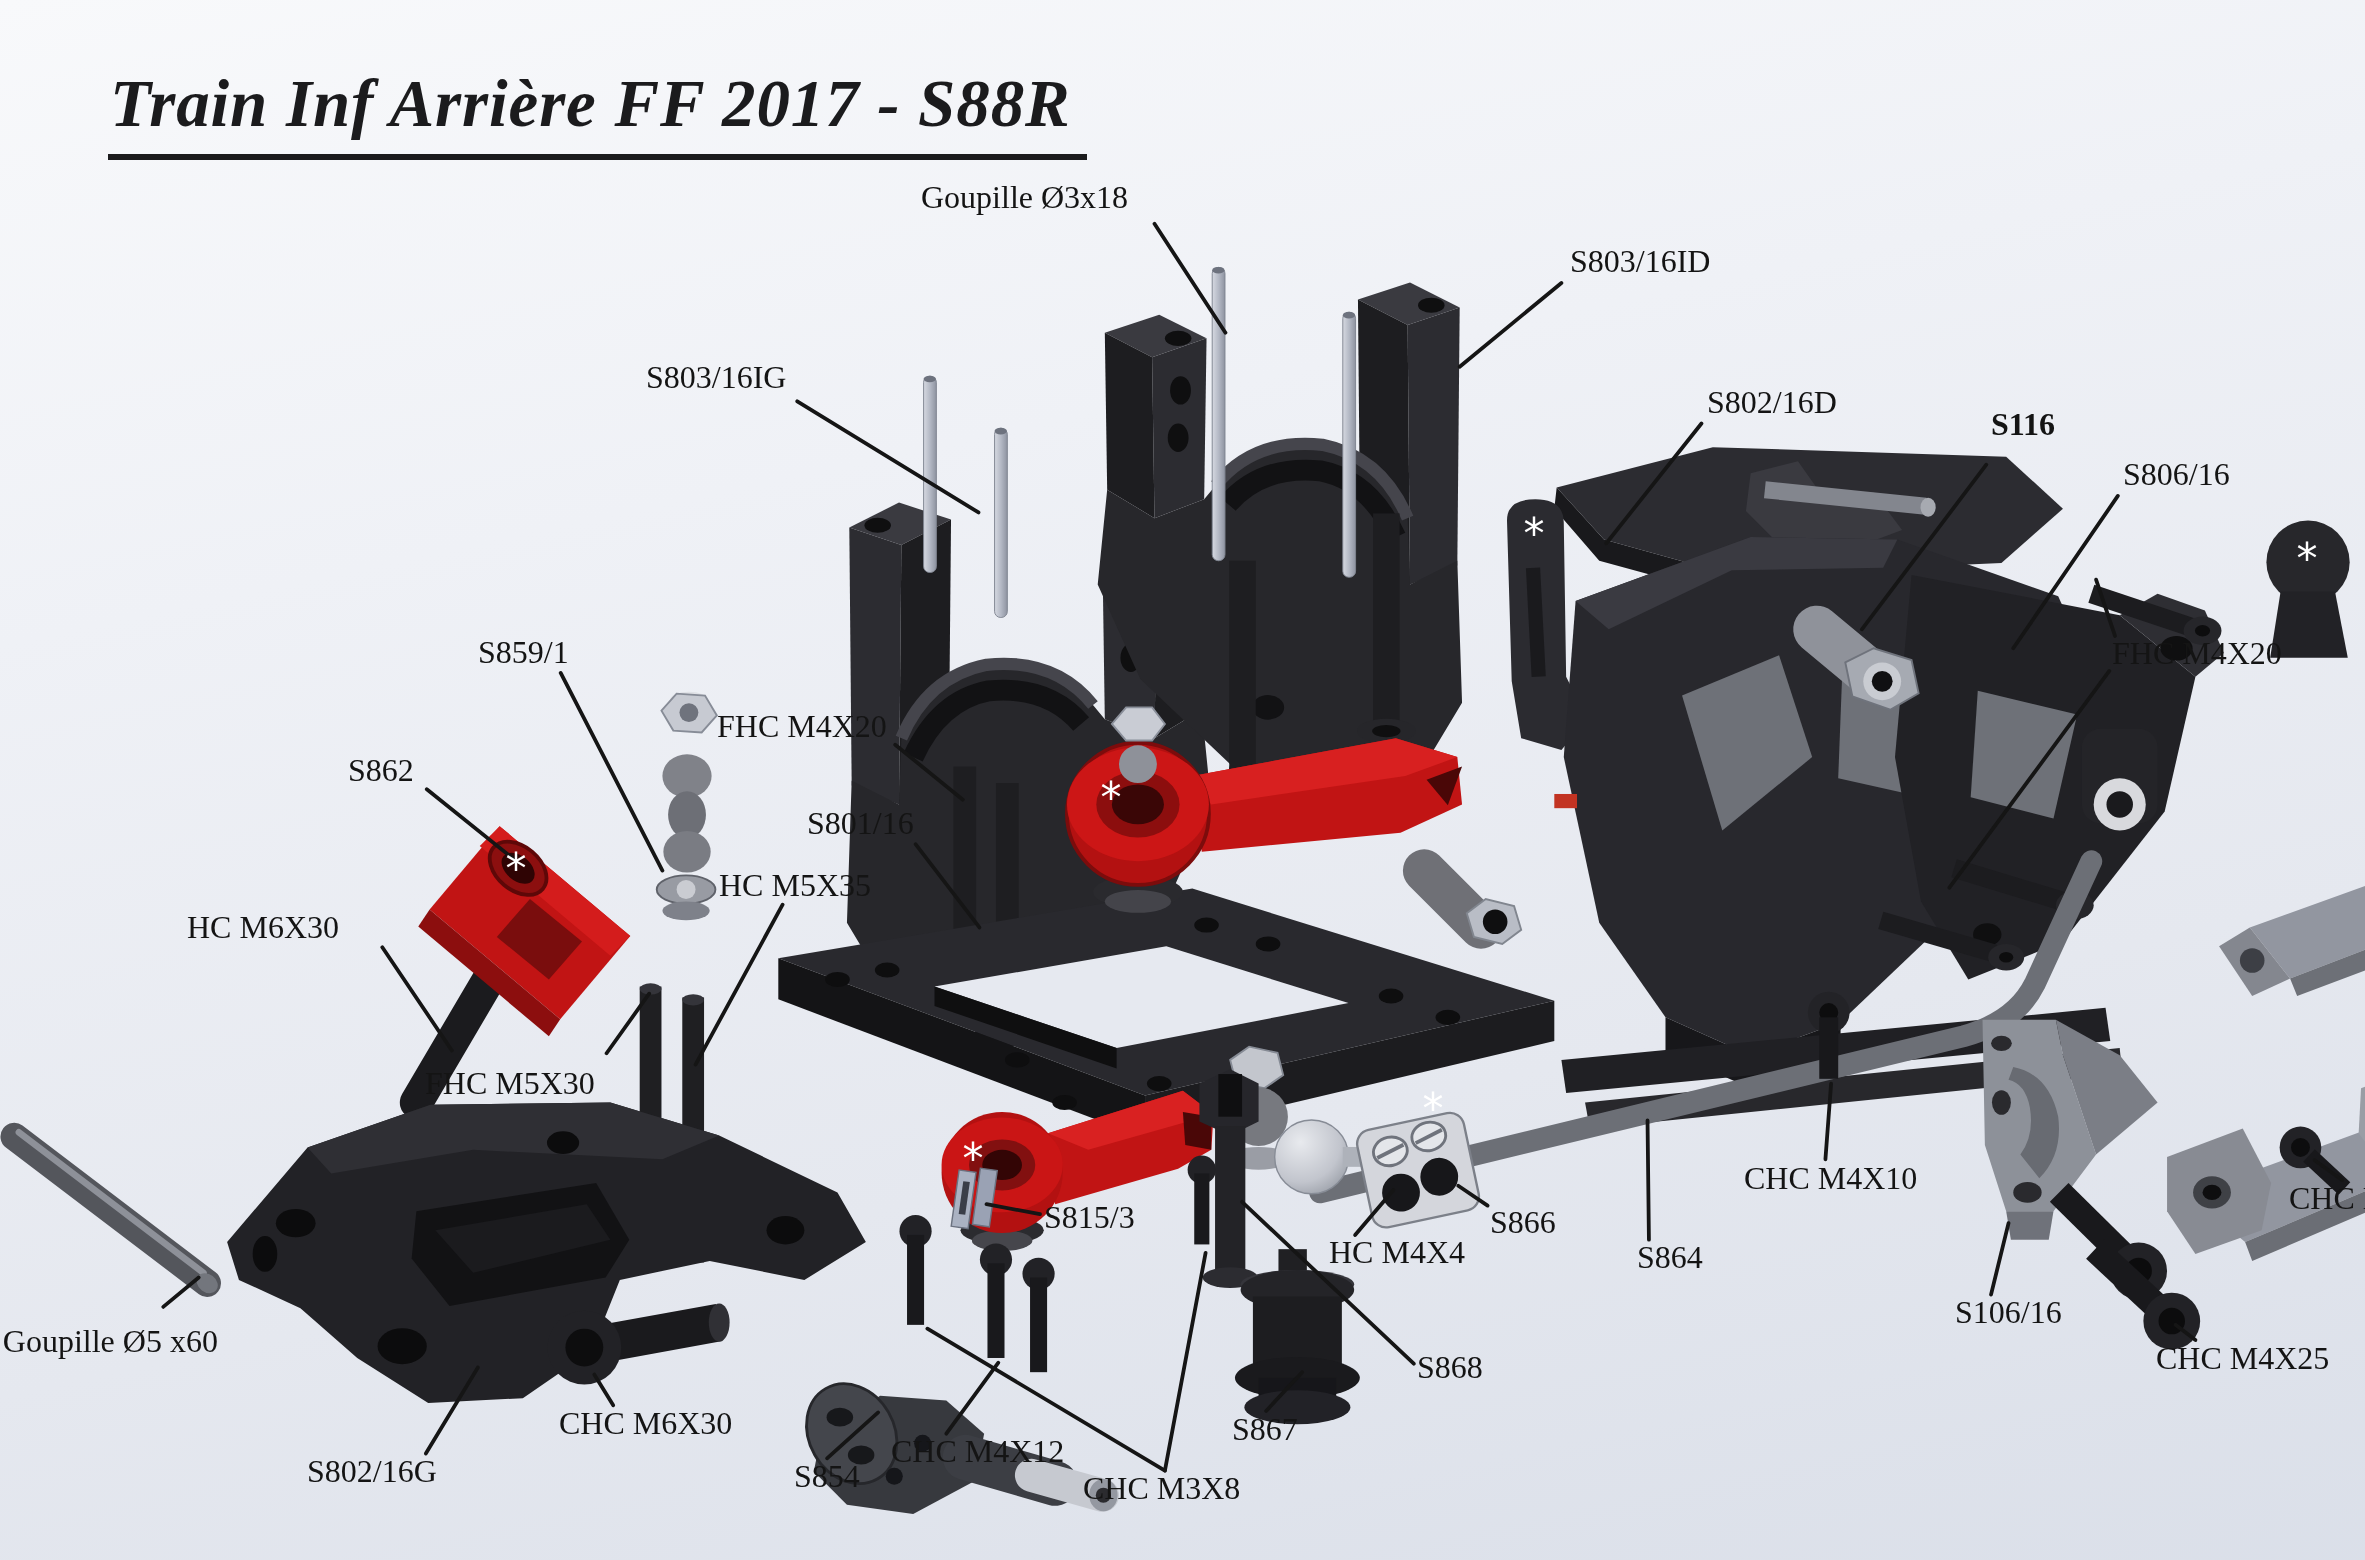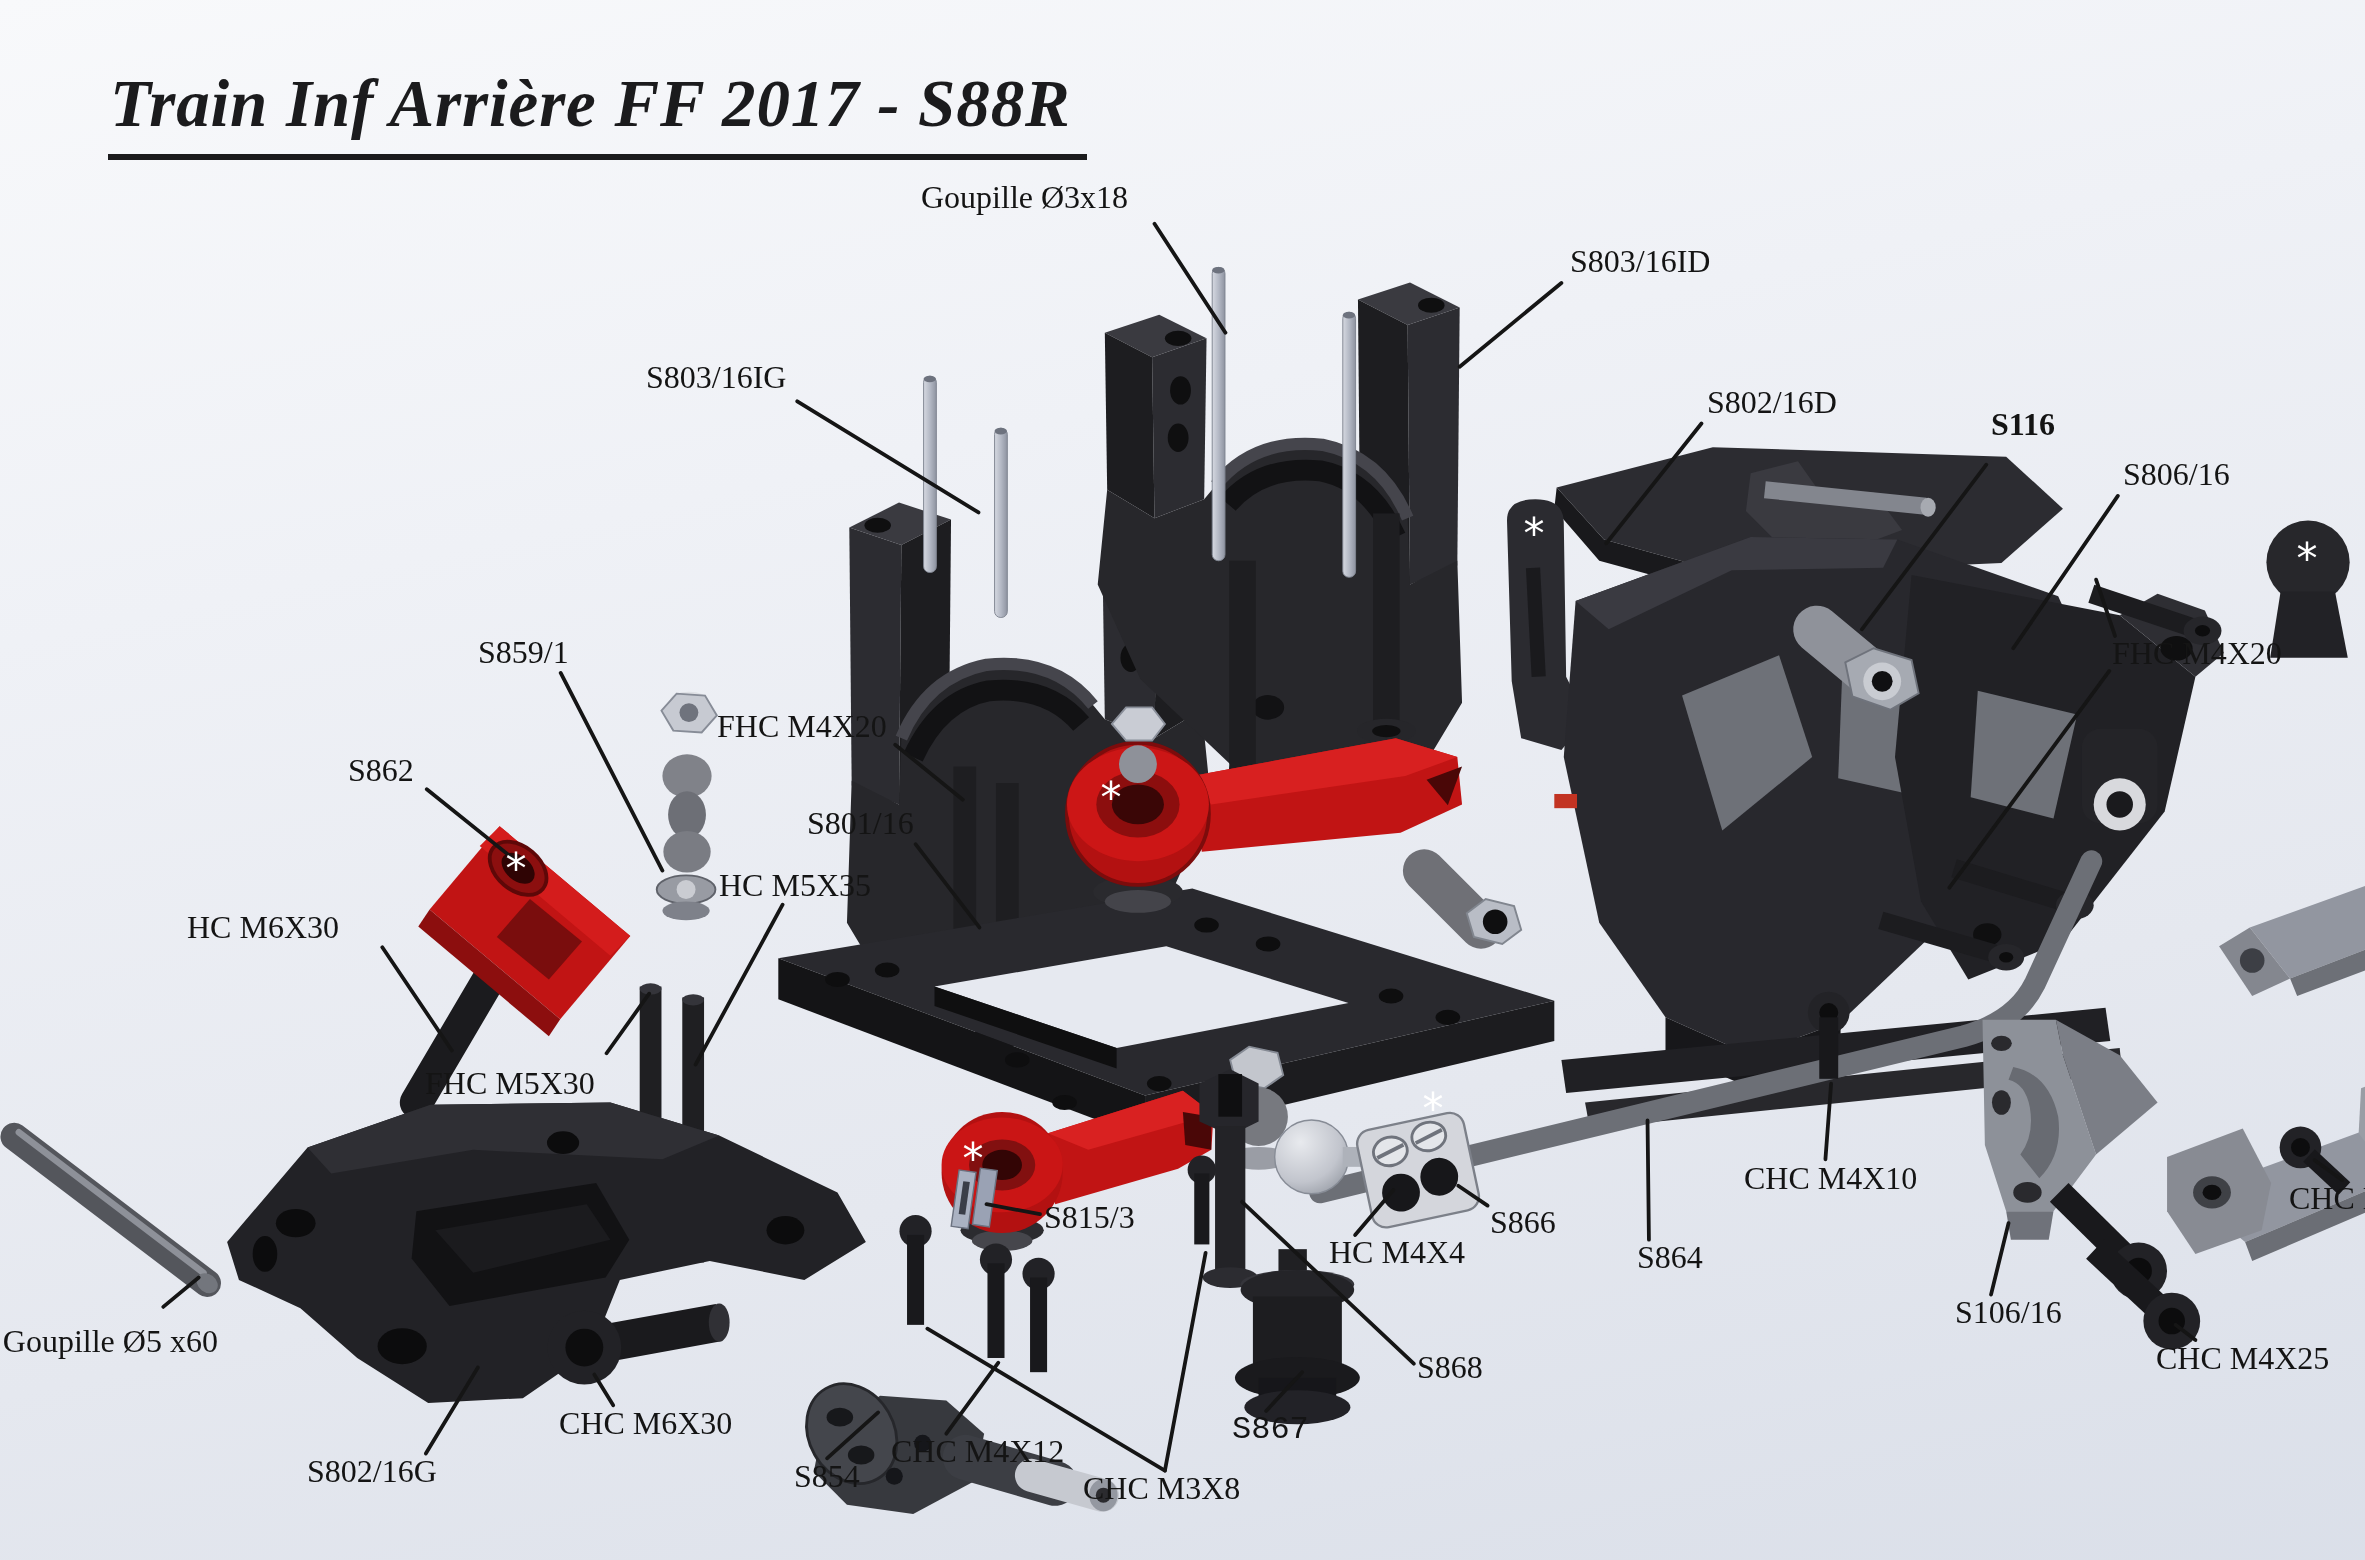--- a/index.html
+++ b/index.html
@@ -445,21 +445,21 @@
       <div class="part-label" style="left: 807px; top: 807px;">S801/16</div>
       <div class="part-label" style="left: 719px; top: 869px;">HC M5X35</div>
       <div class="part-label" style="left: 187px; top: 911px;">HC M6X30</div>
       <div class="part-label" style="left: 425px; top: 1051px; margin-top: 16px;">FHC M5X30</div>
       <div class="part-label" style="left: 1044px; top: 1201px;">S815/3</div>
       <div class="part-label" style="left: 1329px; top: 1236px;">HC M4X4</div>
       <div class="part-label" style="left: 1490px; top: 1206px;">S866</div>
       <div class="part-label" style="left: 1637px; top: 1241px;">S864</div>
       <div class="part-label" style="left: 1744px; top: 1162px;">CHC M4X10</div>
       <div class="part-label" style="left: 1417px; top: 1351px;">S868</div>
-      <div class="part-label" style="left: 1232px; top: 1413px; font-family: Liberation Mono, monospace;">S867</div>
+      <div class="part-label" style="left: 1232px; top: 1413px;">S867</div>
       <div class="part-label" style="left: 2.8px; top: 1309px; margin-top: 16px;">Goupille Ø5 x60</div>
       <div class="part-label" style="left: 307px; top: 1455px;">S802/16G</div>
       <div class="part-label" style="left: 559px; top: 1407px;">CHC M6X30</div>
       <div class="part-label" style="left: 794px; top: 1460px;">S854</div>
       <div class="part-label" style="left: 891px; top: 1435px;">CHC M4X12</div>
       <div class="part-label" style="left: 1083px; top: 1472px;">CHC M3X8</div>
       <div class="part-label" style="left: 1955px; top: 1296px;">S106/16</div>
       <div class="part-label" style="left: 2138px; top: 1342px; margin-left: 18px;">CHC M4X25</div>
       <div class="part-label" style="left: 2289px; top: 1182px;">CHC M3X8</div>
     </div>

